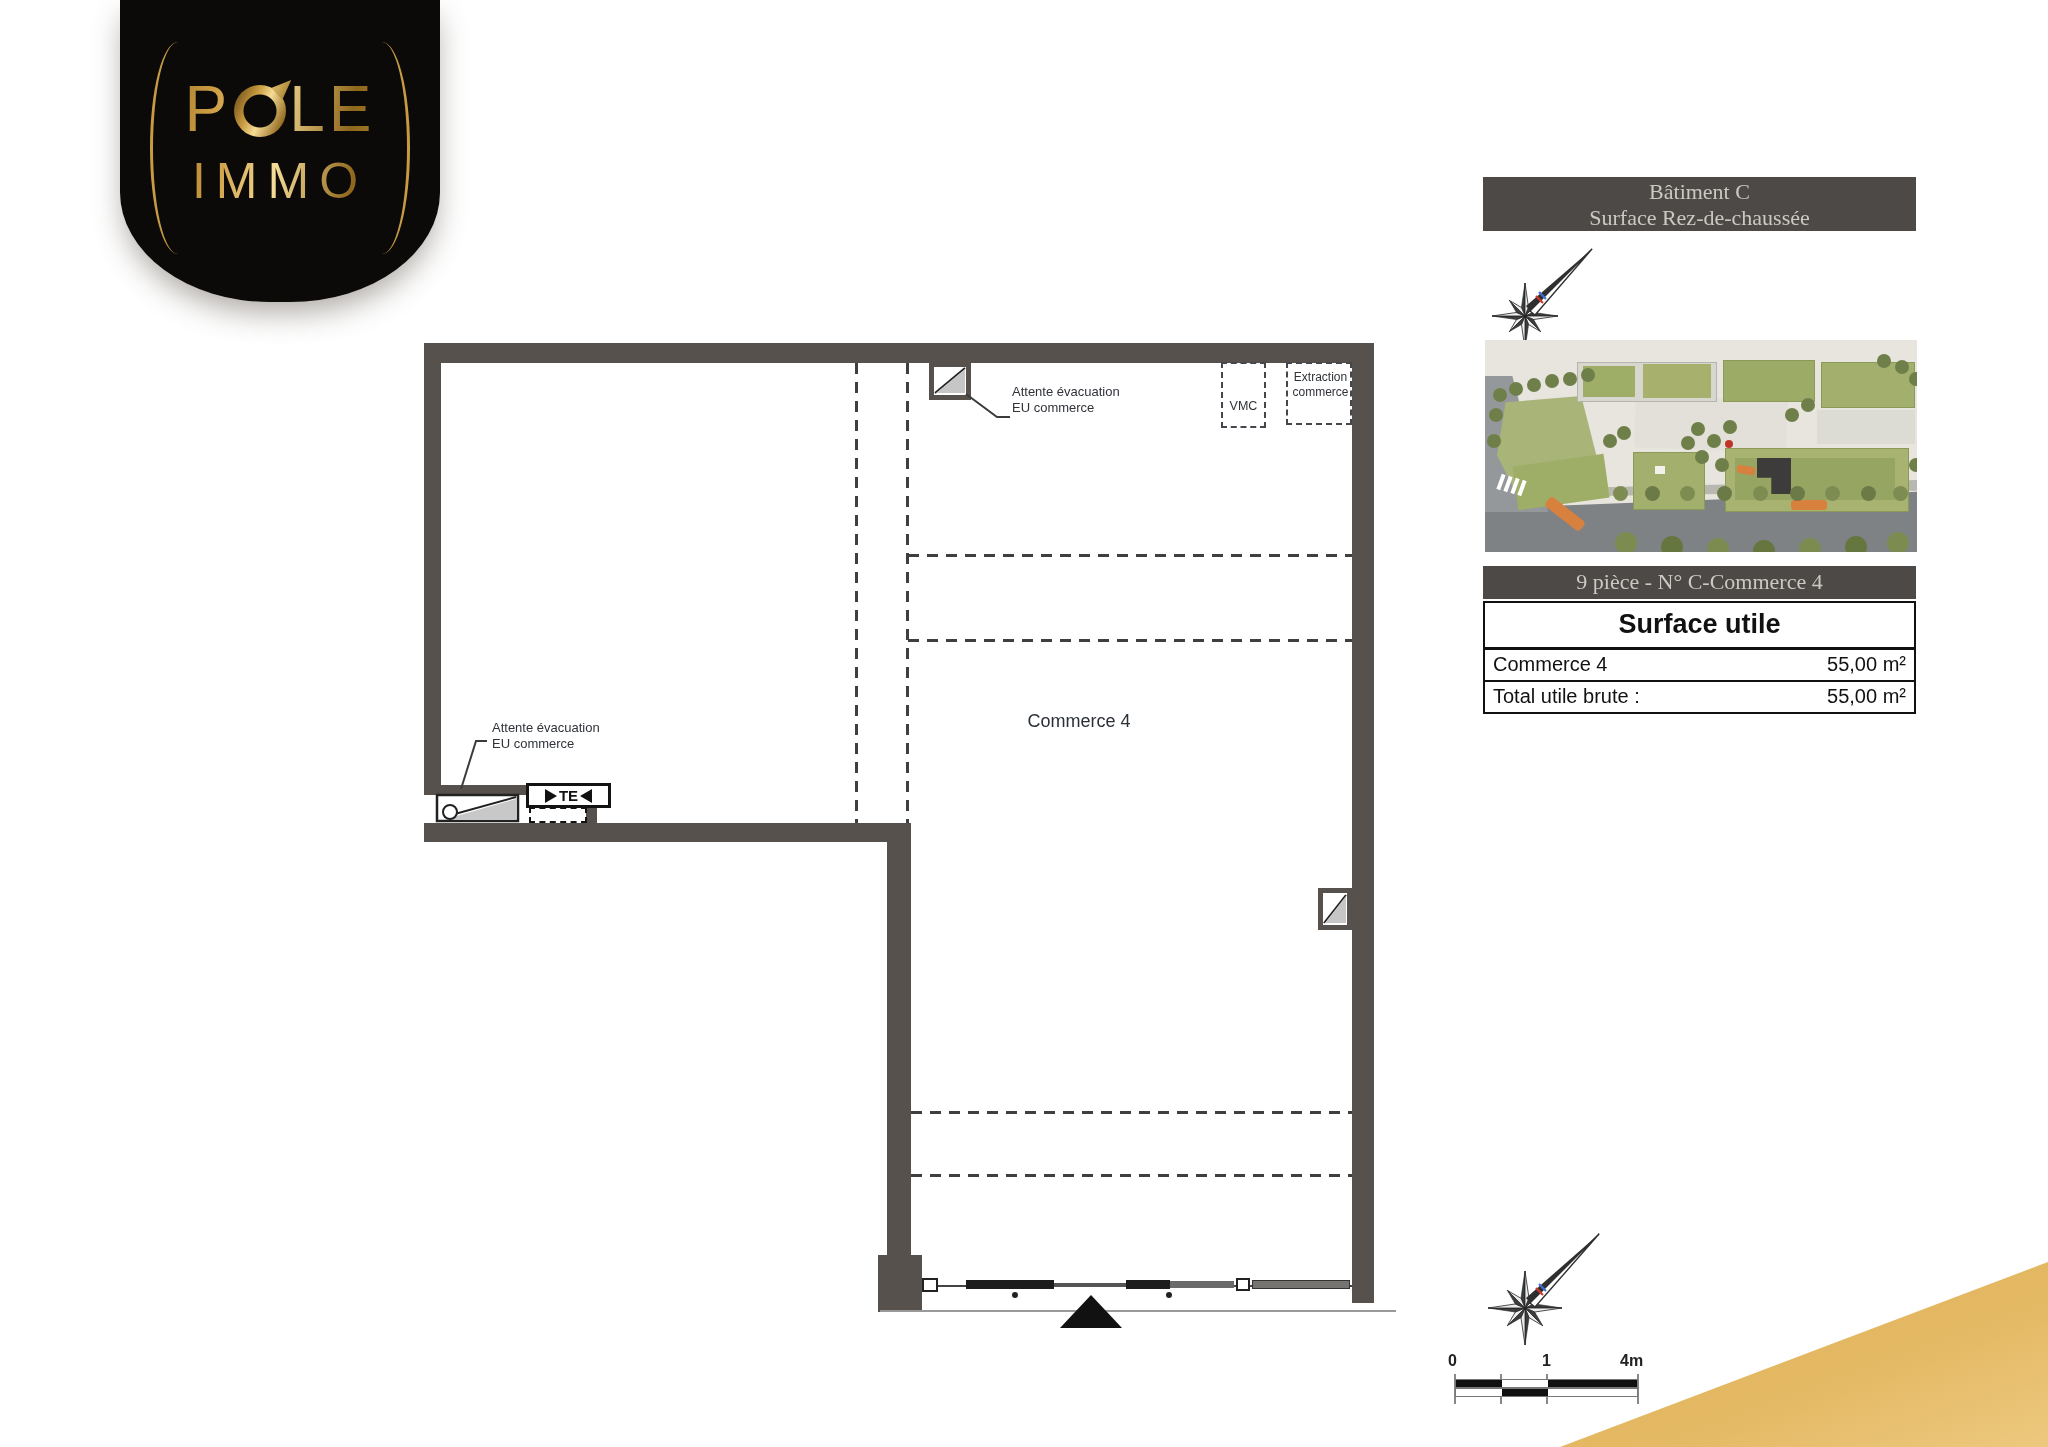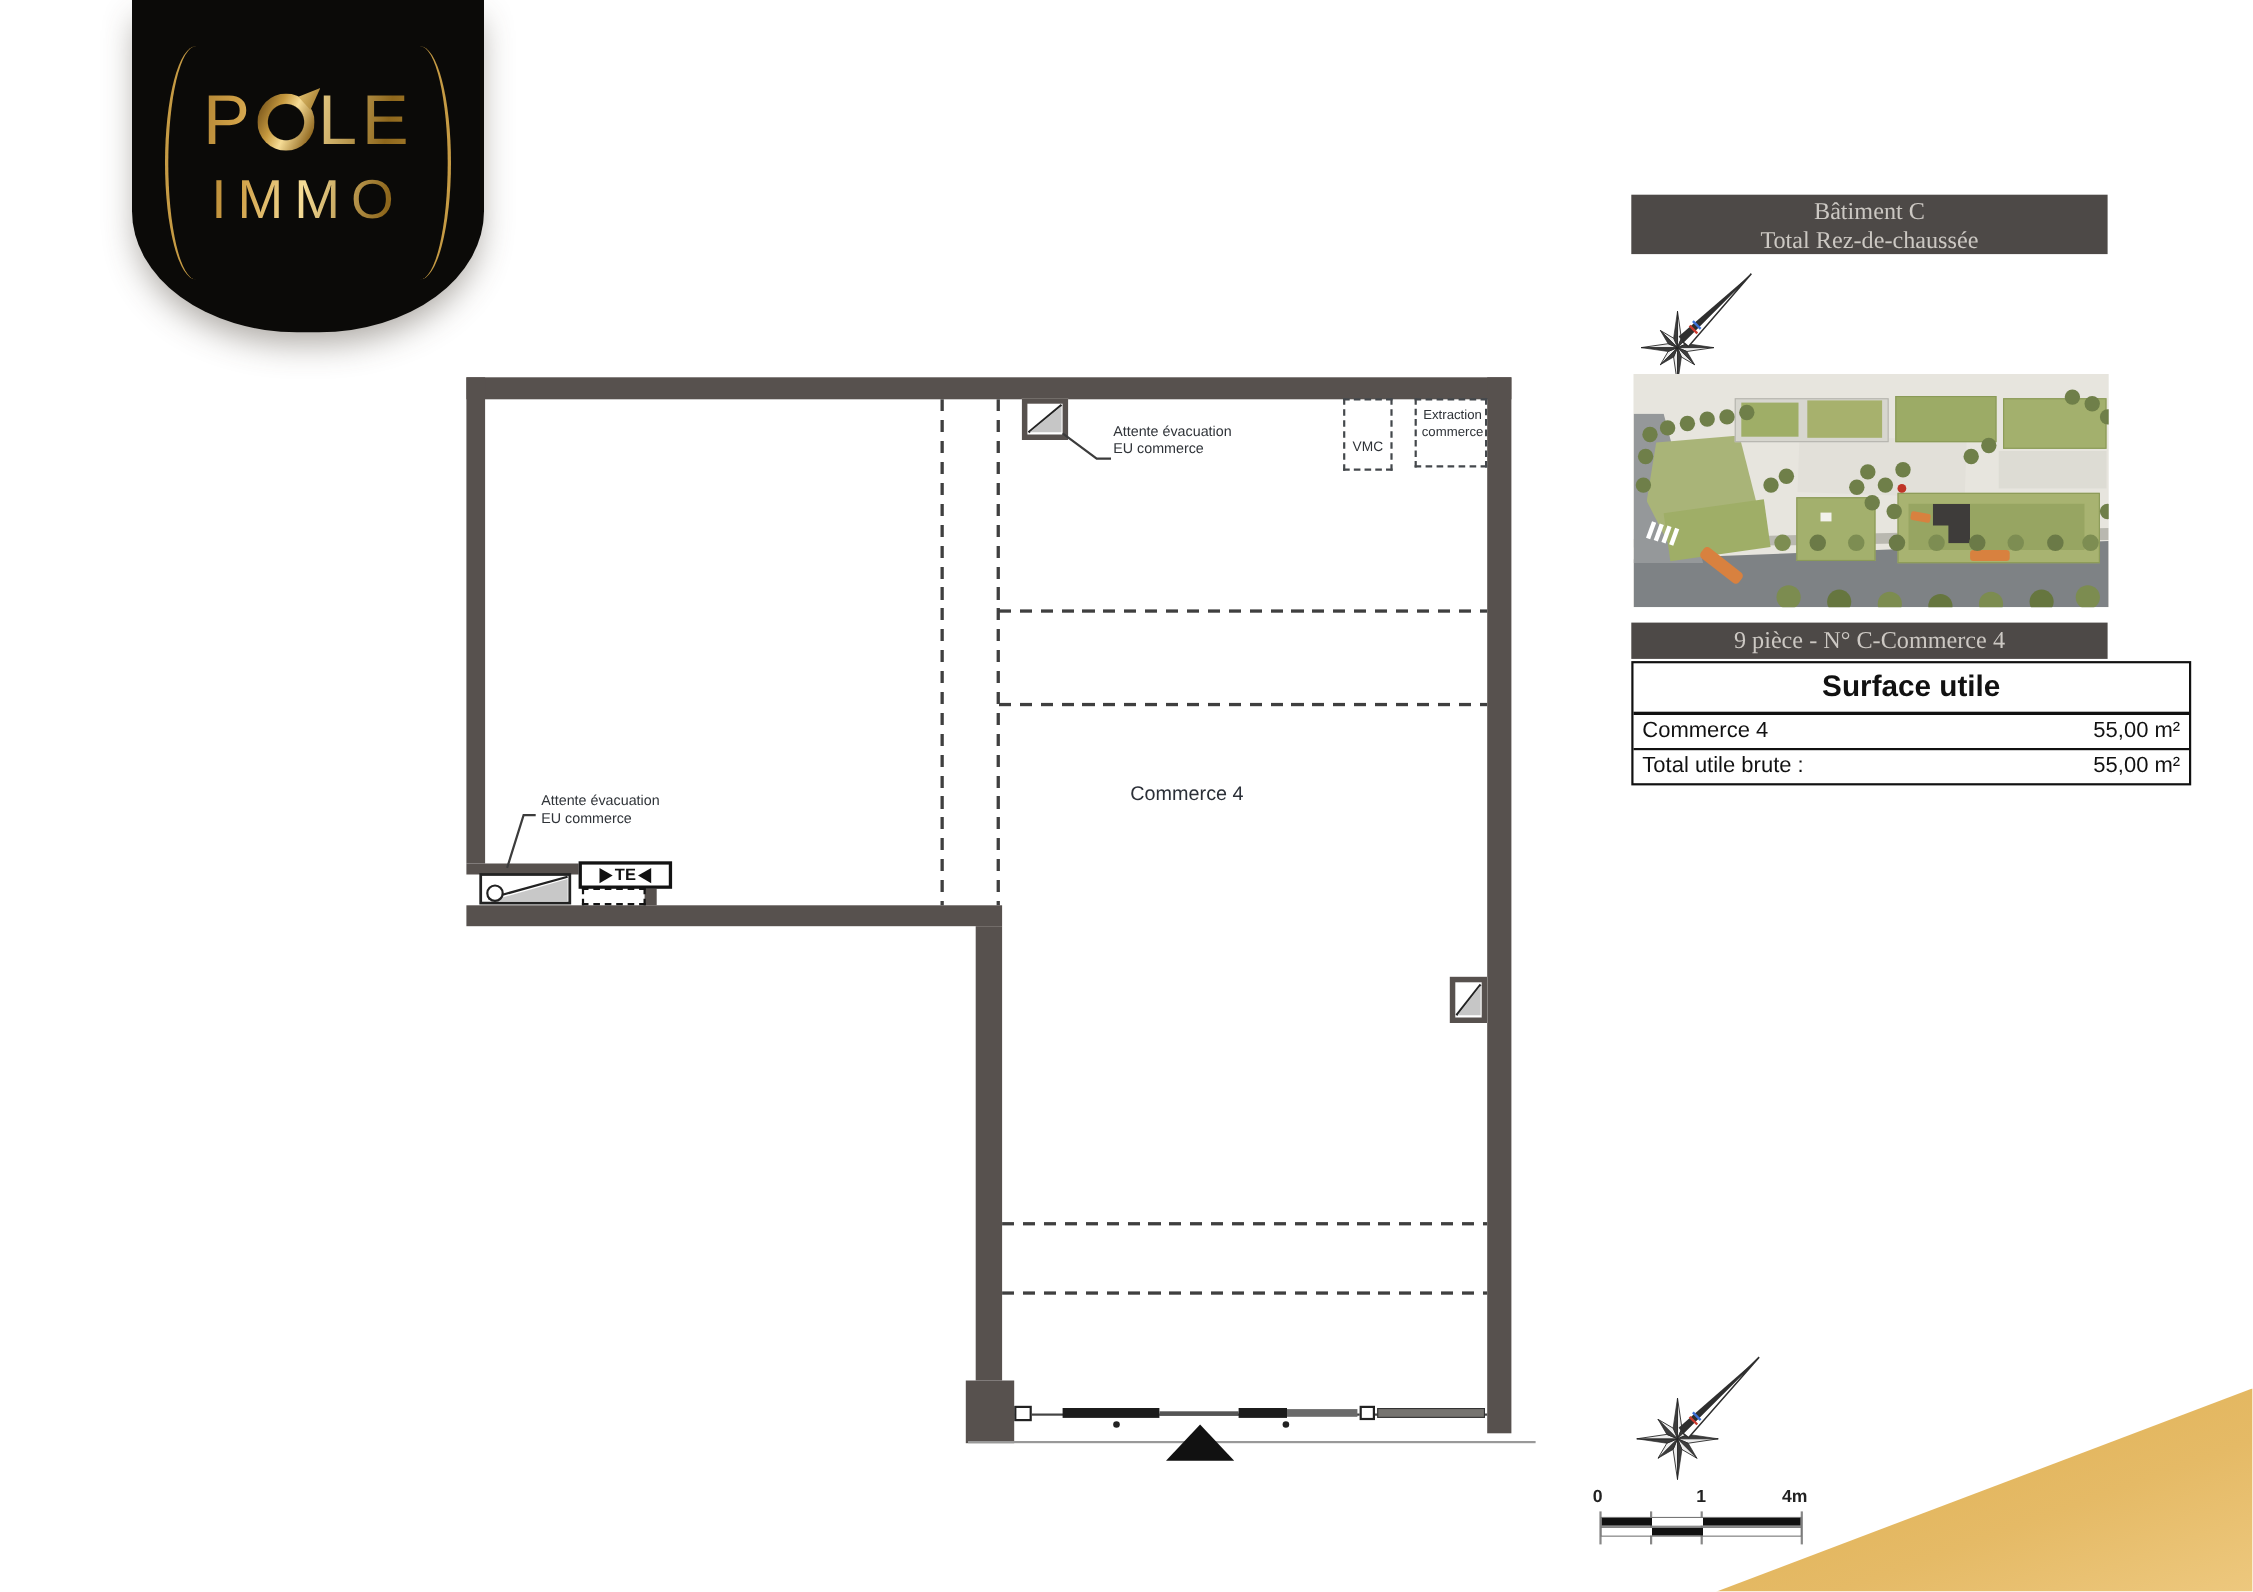--- a/index.html
+++ b/index.html
@@ -60,21 +60,21 @@
   .sf-seg { position:absolute; }
 
   
   .dark-bar {
     position:absolute; left:1483px; width:433px; background:#4d4947;
     color:#ccc8c3; font-family:"Liberation Serif", serif; text-align:center;
   }
   .panel-header { top:177px; height:54px; font-size:22px; line-height:26px; padding-top:2px; }
   .unit-bar { top:566px; height:33px; font-size:22px; line-height:32px; }
   .surface-table {
-    position:absolute; left:1483px; top:601px; width:509px;
+    position:absolute; left:1483px; top:601px; width:433px;
     border:2px solid #111; background:#fff; color:#111;
   }
   .st-title { text-align:center; font-weight:bold; font-size:27px; padding:6px 0 7px;
               border-bottom:3px solid #111; }
   .st-row { display:flex; justify-content:space-between; font-size:20px; padding:3px 8px 4px 8px; }
   .st-row + .st-row { border-top:2px solid #111; }
 
   
   .aerial { position:absolute; left:1485px; top:340px; width:432px; height:212px;
             background:#e7e5de; overflow:hidden; }
@@ -177,21 +177,21 @@
     <polyline points="487,741 476,741 461,789" fill="none" stroke="#3c3c3c" stroke-width="2"></polyline>
     <rect x="437" y="795" width="81" height="26" fill="#fff" stroke="#222" stroke-width="2.5"></rect>
     <line x1="444" y1="817" x2="516" y2="797" stroke="#222" stroke-width="2"></line>
     <polygon points="446,819 516,799 516,819" fill="#c8c8c8"></polygon>
     <circle cx="450" cy="812" r="7" fill="#fff" stroke="#222" stroke-width="2"></circle>
     <polygon points="1060,1328 1122,1328 1091,1295" fill="#111"></polygon>
   </svg>
 
   <div class="dark-bar panel-header">
     <div>Bâtiment C</div>
-    <div>Total Rez-de-chaussée</div>
+    <div>Surface Rez-de-chaussée</div>
   </div>
 
   <svg class="compass" id="compass-top" style="left:1455px;top:228px;" width="150" height="125" viewBox="0 0 150 125">
       <g transform="translate(70,88)">
         <polygon points="0,0 -3.535994915053429,-8.53664688040429 2.0206672185931327e-15,-33" fill="#3c3c3c" stroke="#222" stroke-width="0.6"></polygon>
         <polygon points="0,0 2.0206672185931327e-15,-33 3.53599491505343,-8.53664688040429" fill="#ececec" stroke="#222" stroke-width="0.8"></polygon>
         <polygon points="0,0 3.53599491505343,-8.53664688040429 15.556349186104047,-15.556349186104043" fill="#3c3c3c" stroke="#222" stroke-width="0.6"></polygon>
         <polygon points="0,0 15.556349186104047,-15.556349186104043 8.53664688040429,-3.5359949150534296" fill="#ececec" stroke="#222" stroke-width="0.8"></polygon>
         <polygon points="0,0 8.53664688040429,-3.5359949150534296 33,0" fill="#3c3c3c" stroke="#222" stroke-width="0.6"></polygon>
         <polygon points="0,0 33,0 8.53664688040429,3.5359949150534296" fill="#ececec" stroke="#222" stroke-width="0.8"></polygon>

